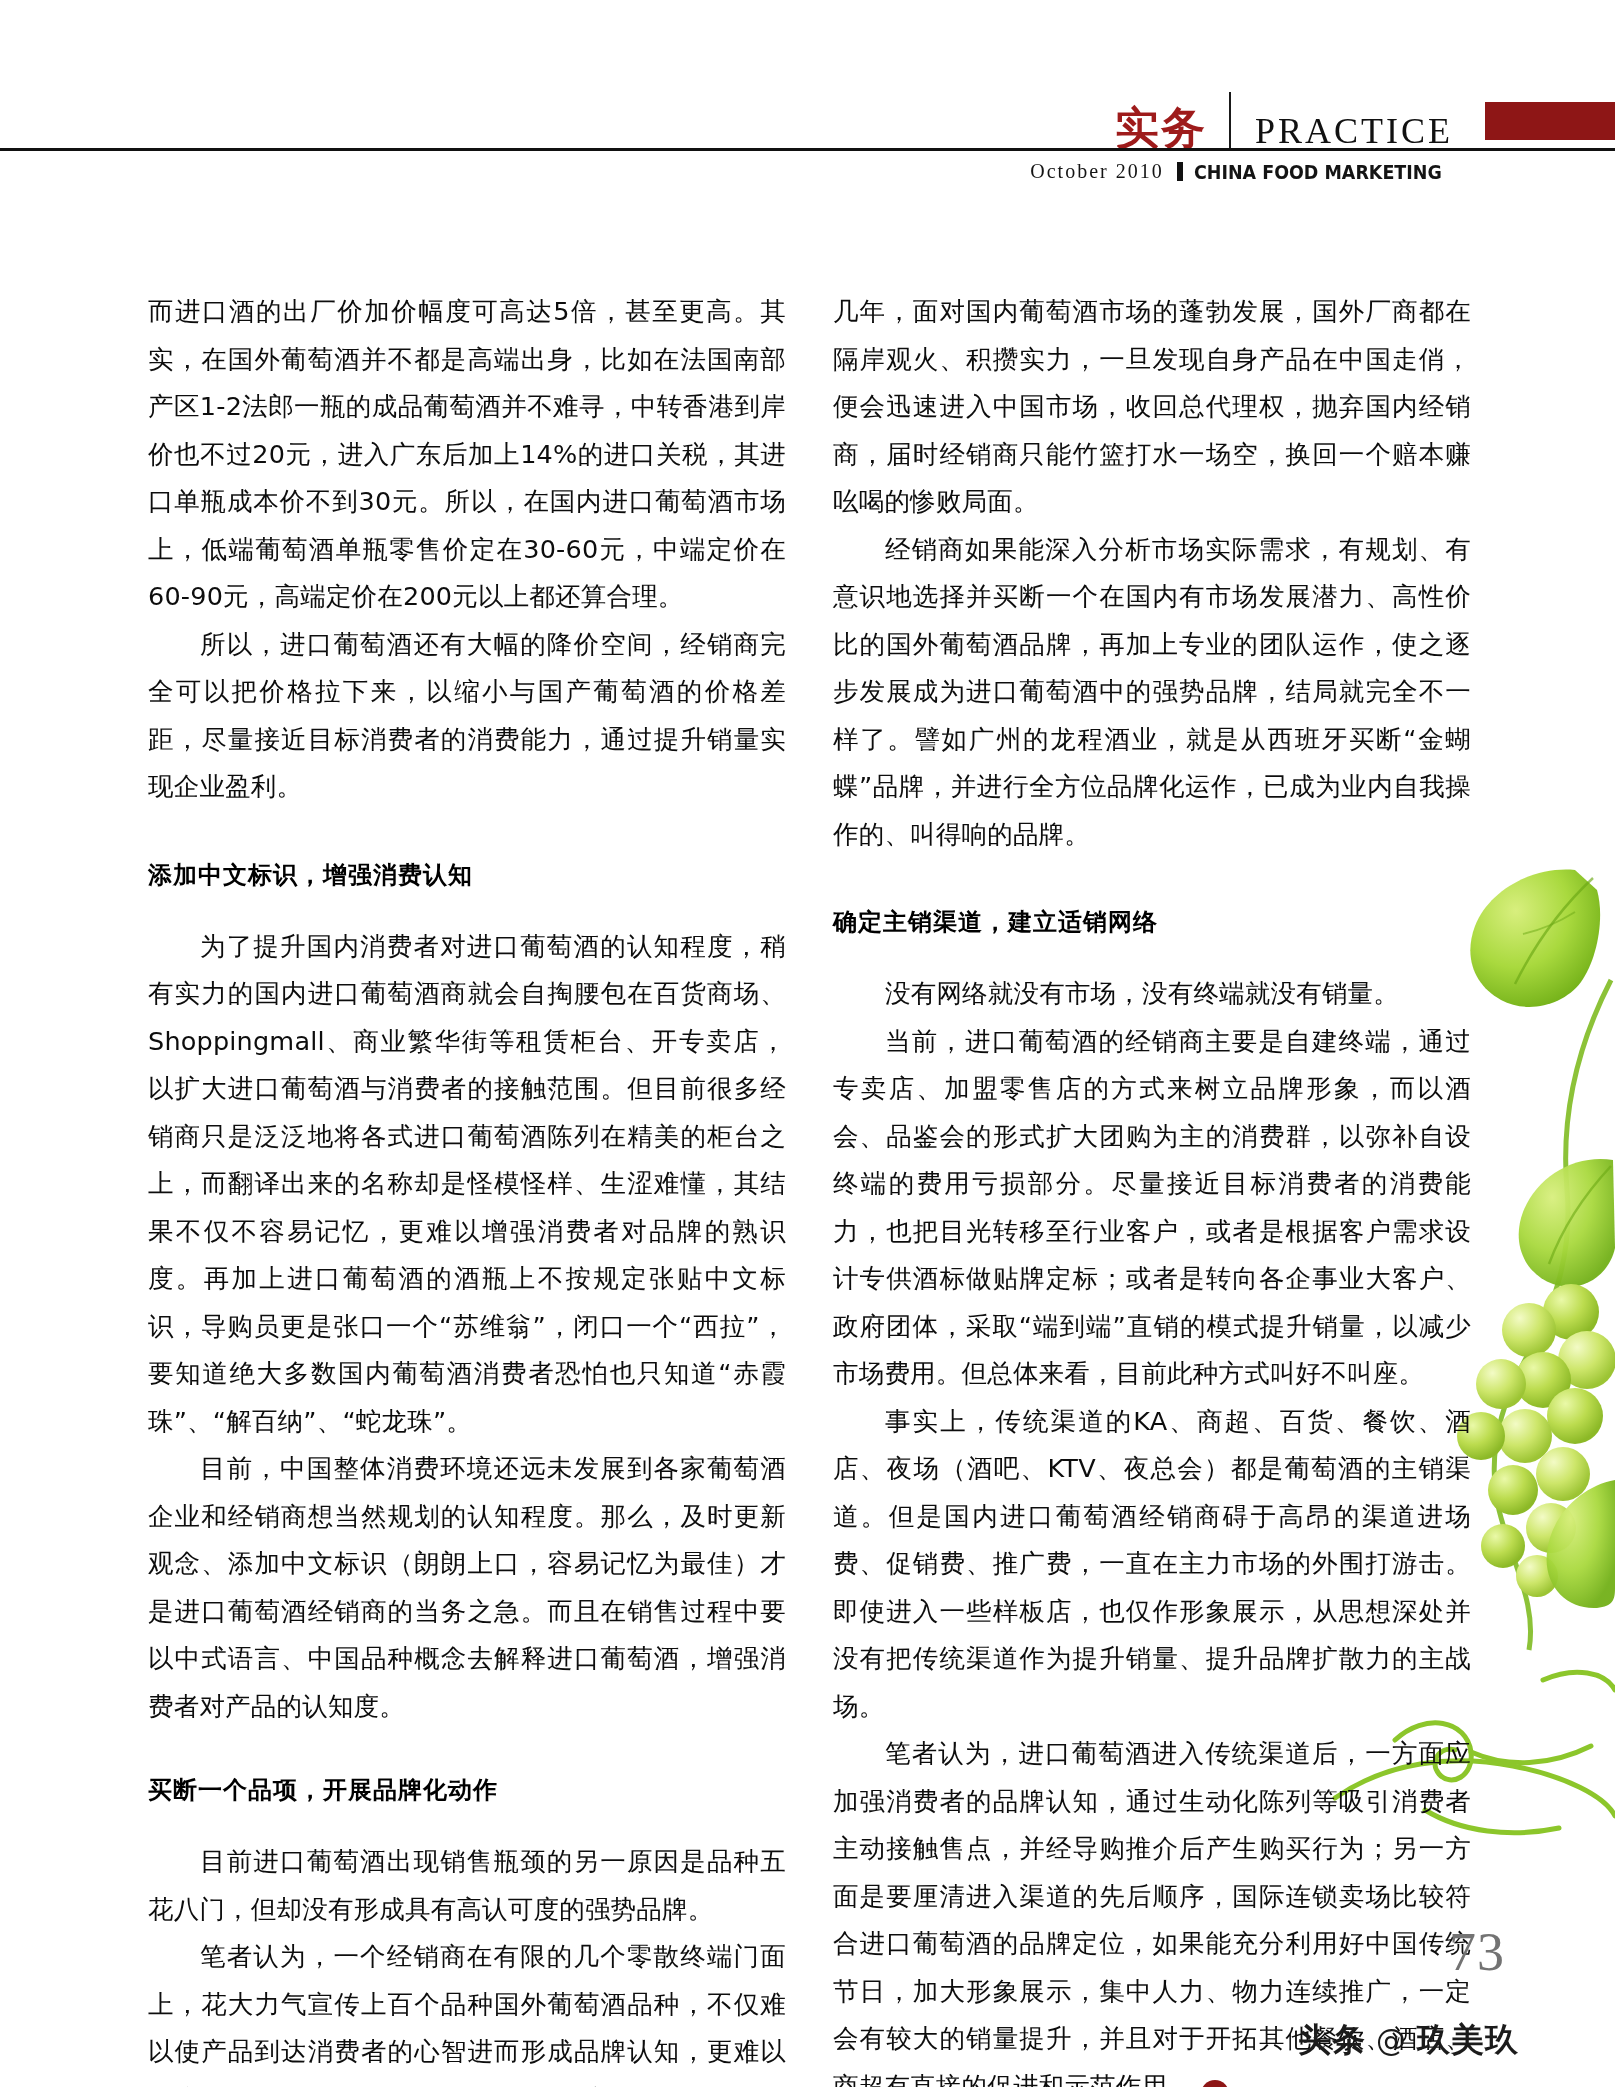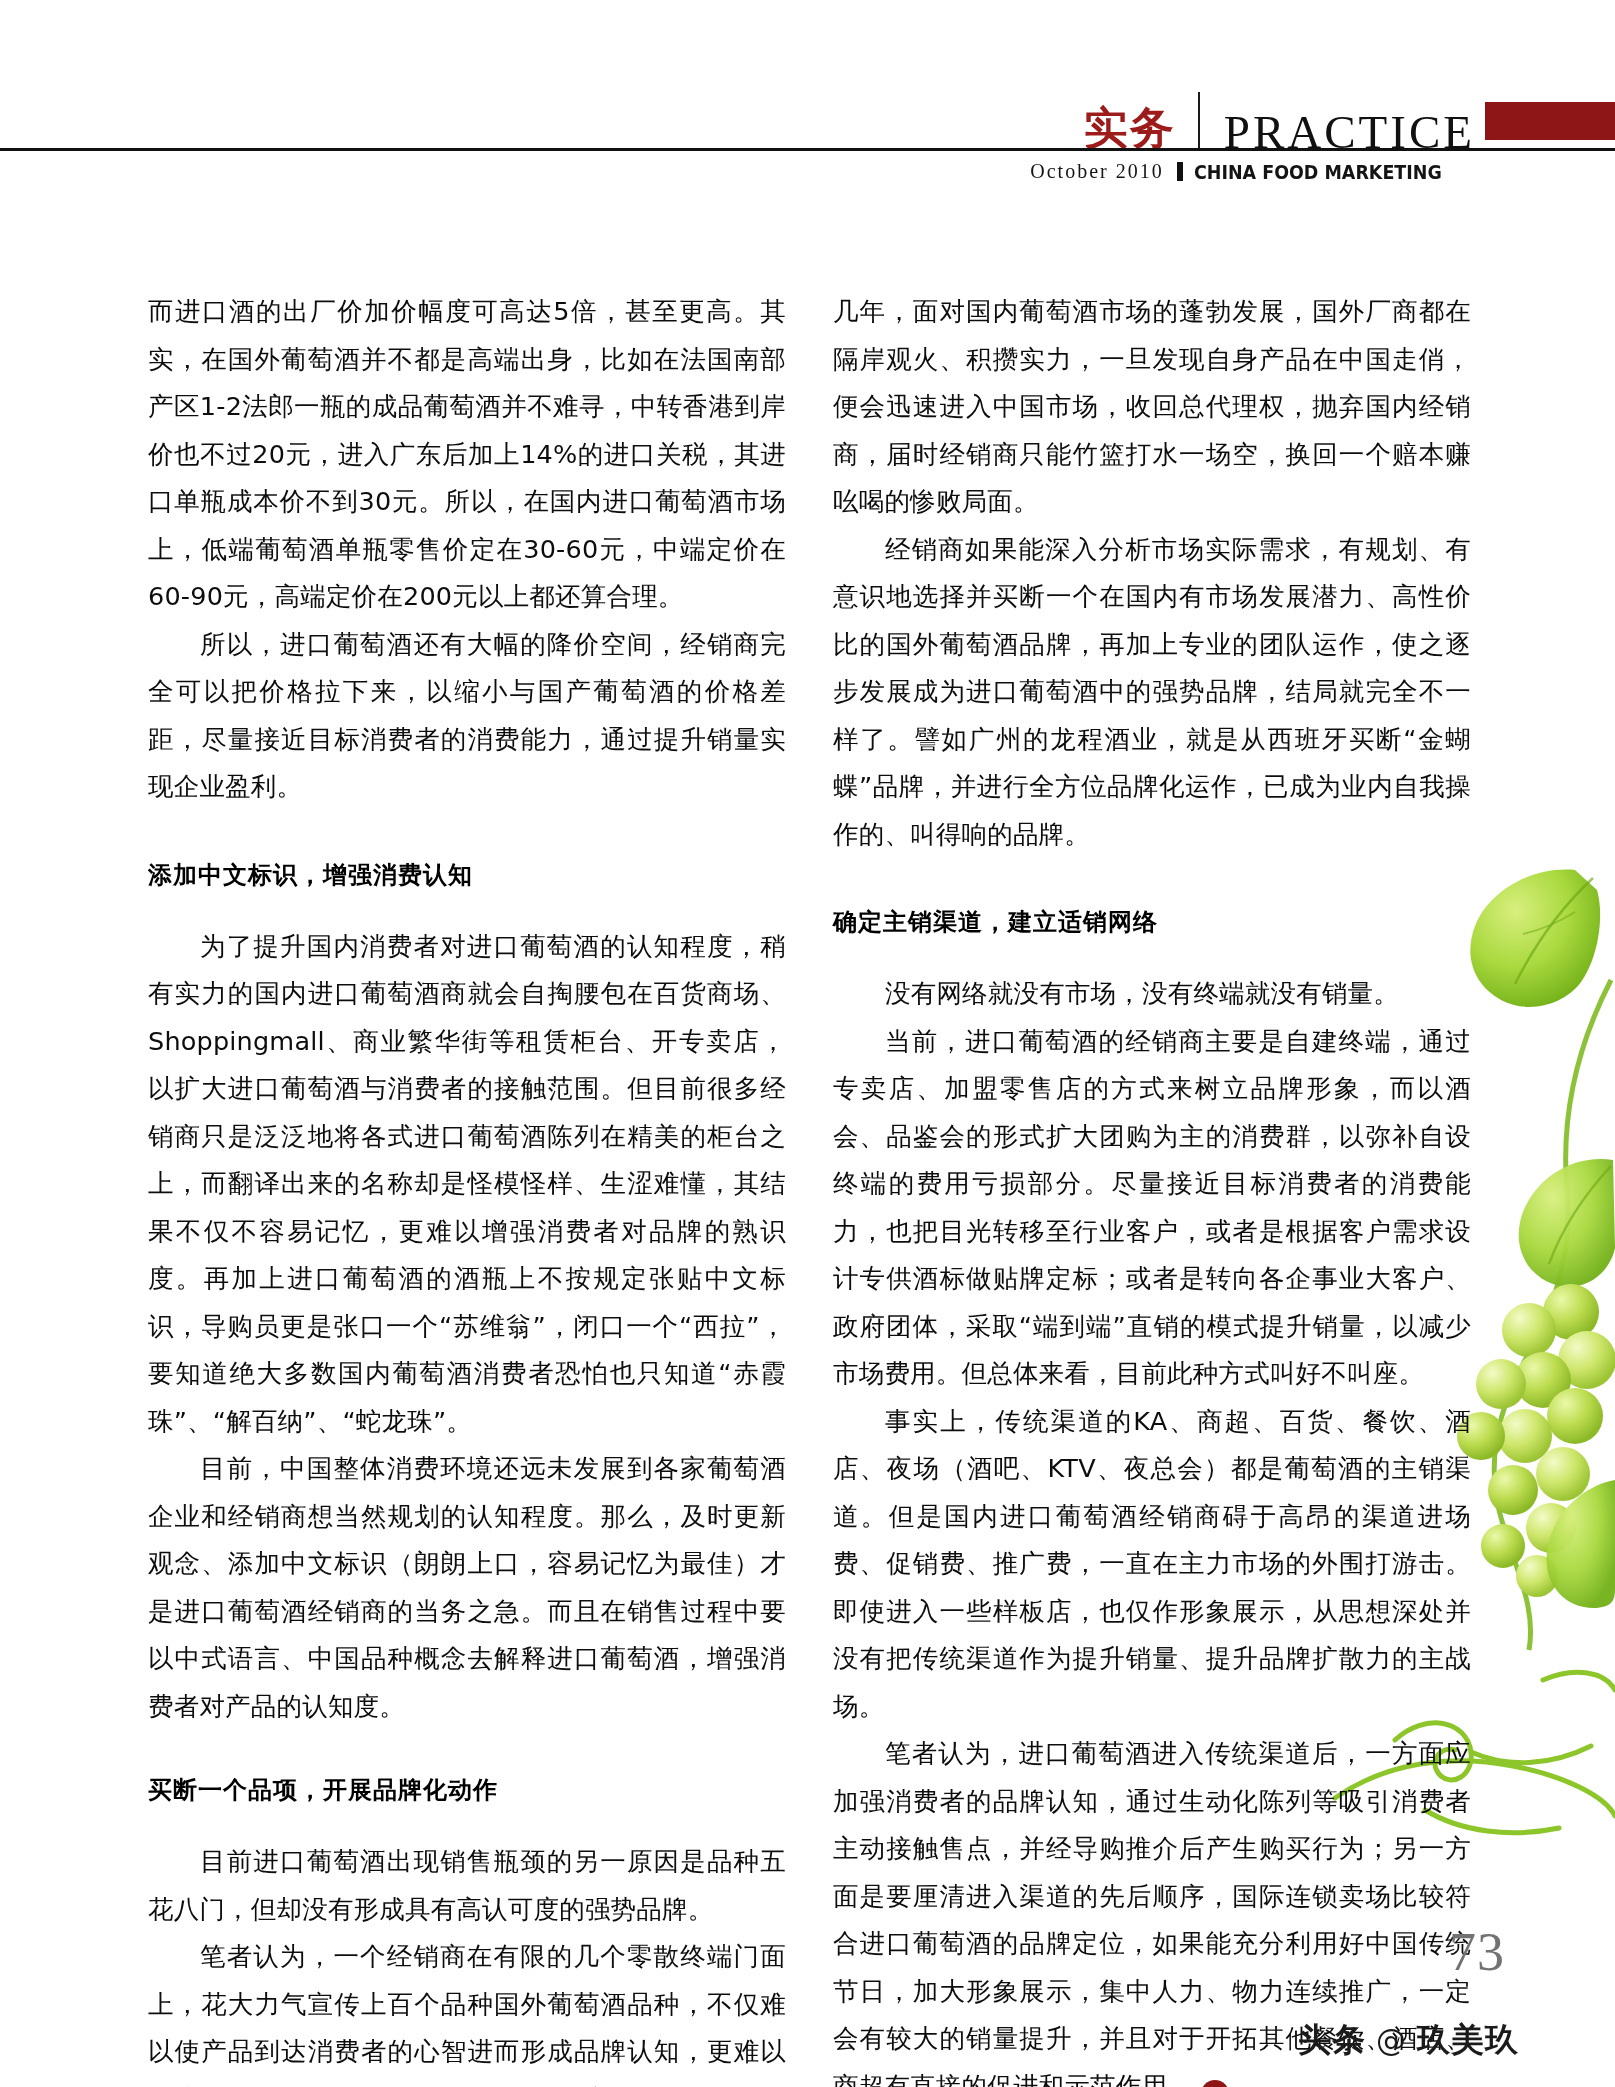--- a/index.html
+++ b/index.html
@@ -42,27 +42,27 @@
     top: 2px;
   }
   .header-divider {
     width: 2px;
     height: 56px;
     background: #1a1a1a;
     margin-right: 24px;
   }
   .header-en {
     font-family: "Liberation Serif", "DejaVu Serif", serif;
-    font-size: 47px;
+    font-size: 36px;
     color: #111111;
     letter-spacing: 3px;
     line-height: 1;
-    padding-right: 10px;
+    padding-right: 32px;
     position: relative;
-    top: 8px;
+    top: 1px;
   }
   .header-block {
     width: 130px;
     height: 38px;
     background: #8e1616;
     position: relative;
     top: -8px;
   }
   .header-rule {
     position: absolute;

